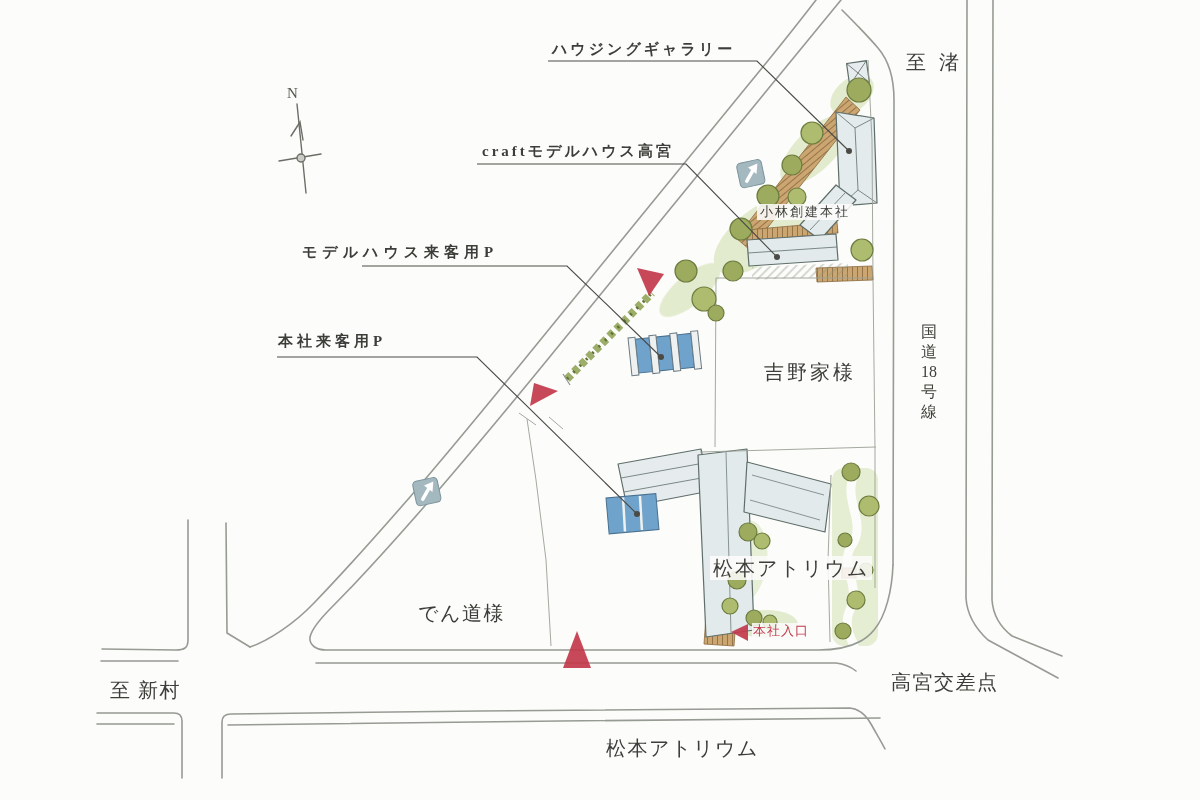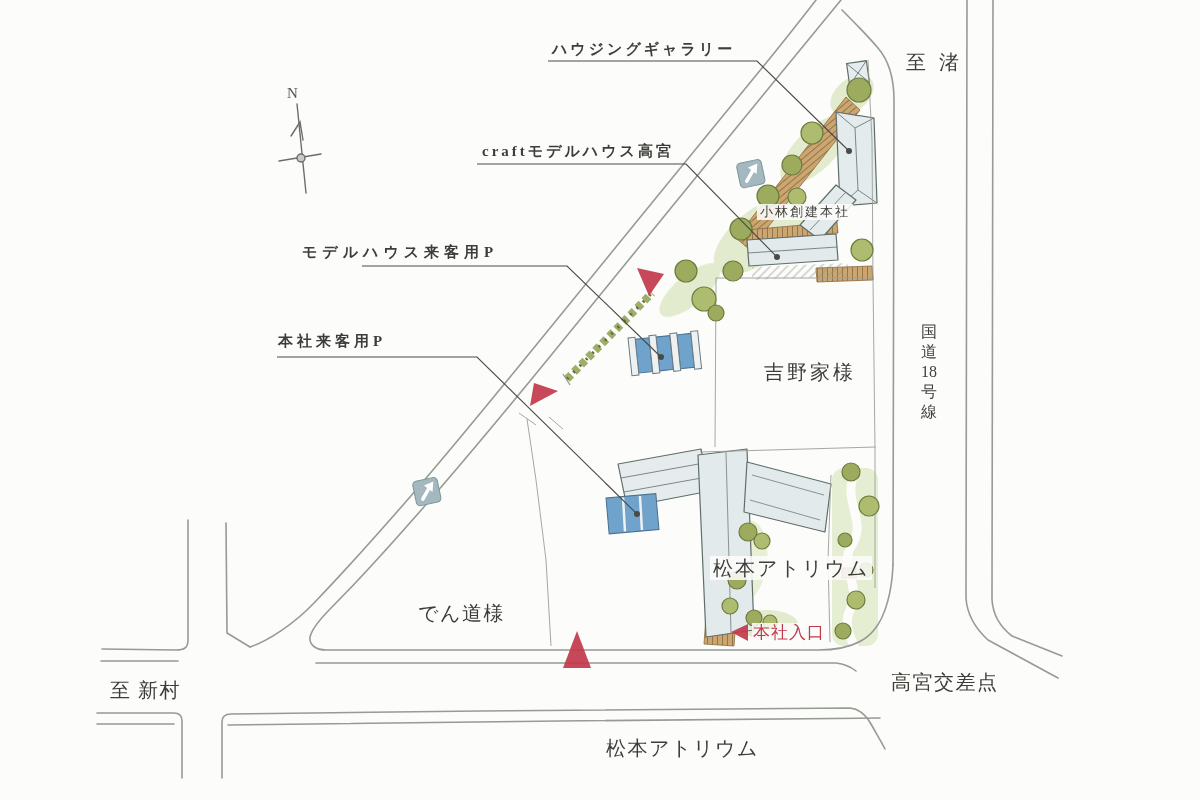--- a/index.html
+++ b/index.html
@@ -15,21 +15,21 @@
   .lbl{
     position:absolute;
     color:#3d3e39;
     font-size:20px;
     letter-spacing:1.5px;
     white-space:nowrap;
     line-height:1.2;
   }
   .callout{font-size:15px;letter-spacing:3px;font-weight:bold;}
   .onwhite{background:rgba(252,252,250,.88);padding:0 3px;}
-  .red{color:#c2394b;font-size:17px;letter-spacing:1px;background:rgba(252,252,250,.85);padding:0 1px;}
+  .red{color:#c2394b;font-size:13px;letter-spacing:1px;background:rgba(252,252,250,.85);padding:0 1px;}
   .route19{
     position:absolute;left:916px;top:322px;width:26px;
     text-align:center;color:#3d3e39;font-size:16px;line-height:20px;letter-spacing:0;
   }
   .route19 span{display:block;}
   .n-label{font-size:15px;letter-spacing:0;color:#55564f;}
 </style>
 </head>
 <body>
 

